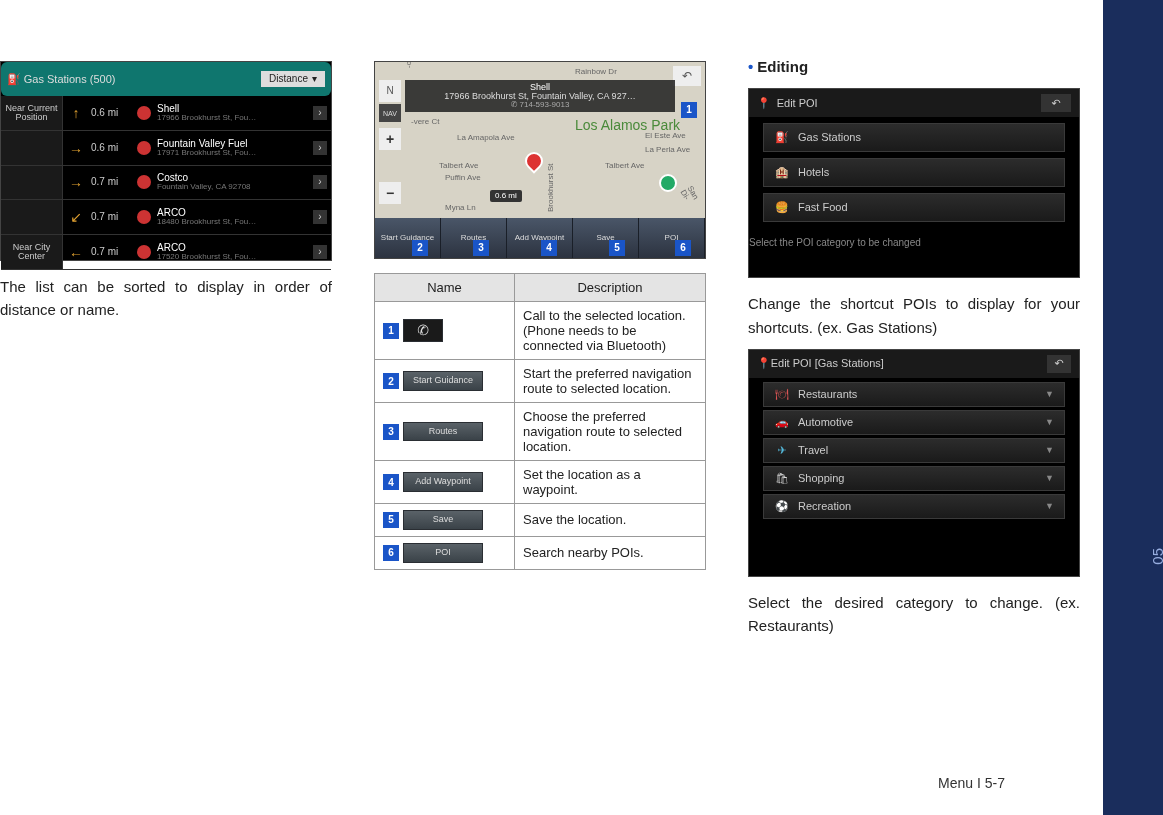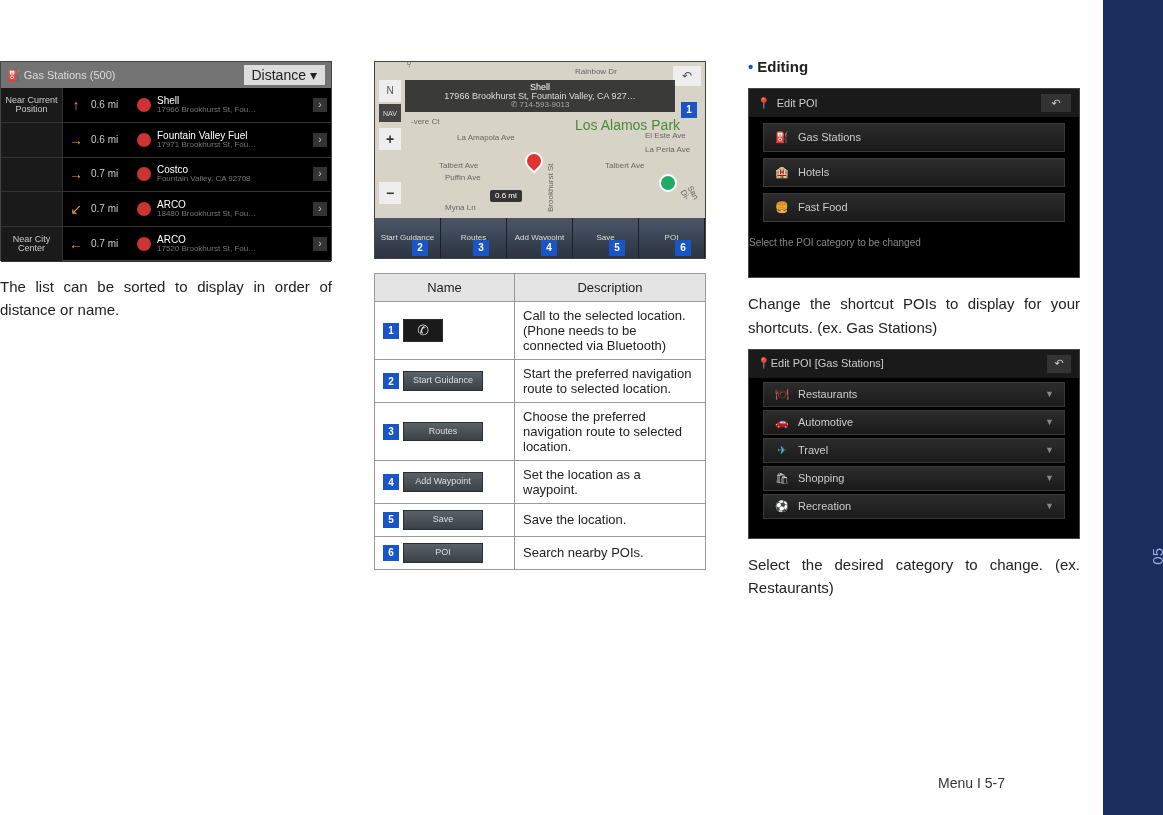--- a/index.html
+++ b/index.html
@@ -46,23 +46,23 @@
     gap: 42px;
   }
   .col { width: 333px; }
   .col1 p, .col3 p { font-size: 15px; line-height: 1.55; margin-bottom: 10px; text-align: justify; }
   .col3 .bullet { color:#1a55c8; font-weight:bold; margin-right:4px;}
   .col3 .heading-bold { font-weight:bold; }
 
   
   .shot { background:#000; color:#ccc; border:1px solid #444; margin:6px 0 14px 0; font-size:10px; line-height:1; }
   .shot1 { height:200px; position:relative; }
-  .shot1 .topbar { background:#737373; height:26px; display:flex; align-items:center; padding:0 6px; justify-content:space-between;}
+  .shot1 .topbar { background:#0f766e; height:34px; display:flex; align-items:center; padding:0 6px; justify-content:space-between;border-radius:6px;}
   .shot1 .topbar .title { color:#ddd; font-size:11px;}
-  .shot1 .topbar .sort { background:#ddd; color:#222; padding:3px 8px; font-size:14px; display:flex; align-items:center; gap:4px;}
+  .shot1 .topbar .sort { background:#ddd; color:#222; padding:3px 8px; font-size:10px; display:flex; align-items:center; gap:4px;}
   .shot1 .body { display:flex; height:174px; }
   .shot1 .leftcol { width:62px; display:flex; flex-direction:column; border-right:1px solid #333;}
   .shot1 .leftcol .lbtn { flex:1; background:#1a1a1a; display:flex; align-items:center; justify-content:center; text-align:center; font-size:9px; padding:2px; border-bottom:1px solid #333;}
   .shot1 .rows { flex:1; display:flex; flex-direction:column;}
   .shot1 .row { flex:1; display:flex; align-items:center; border-bottom:1px solid #333; padding:0 4px; gap:6px;}
   .shot1 .row .arrw { width:18px; color:#e0a030; font-size:14px; text-align:center;}
   .shot1 .row .dist { width:40px; font-size:10px; color:#ccc;}
   .shot1 .row .logo { width:14px; height:14px; border-radius:50%; background:#c33;}
   .shot1 .row .info { flex:1; overflow:hidden;}
   .shot1 .row .info .nm { color:#fff; font-size:10px;}
@@ -100,21 +100,21 @@
   .shot3 { height:190px; position:relative;}
   .shot3 .topbar { background:#1a1a1a; height:28px; display:flex; align-items:center; padding:0 8px; justify-content:space-between; font-size:11px;}
   .shot3 .topbar .pinico { margin-right:6px;}
   .shot3 .topbar .bk { width:30px; height:18px; background:#333; display:flex; align-items:center; justify-content:center;}
   .shot3 .list { padding:6px 14px 0 14px;}
   .shot3 .item { background:linear-gradient(#2c2c2c,#1a1a1a); border:1px solid #3a3a3a; padding:8px 10px; margin-bottom:6px; display:flex; align-items:center; gap:8px; font-size:11px;}
   .shot3 .item .ico { width:16px; text-align:center;}
   .shot3 .msg { color:#888; font-size:10px; margin-top:16px;}
 
   
-  .shot4 { height:190px; position:relative;}
+  .shot4 { height:228px; position:relative;}
   .shot4 .topbar { background:#1a1a1a; height:28px; display:flex; align-items:center; padding:0 8px; justify-content:space-between; font-size:11px;}
   .shot4 .topbar .bk { width:24px; height:18px; background:#333; display:flex; align-items:center; justify-content:center;}
   .shot4 .list { padding:4px 14px 0 14px;}
   .shot4 .item { background:linear-gradient(#2c2c2c,#1a1a1a); border:1px solid #3a3a3a; padding:6px 10px; margin-bottom:3px; display:flex; align-items:center; gap:8px; font-size:11px; justify-content:space-between;}
   .shot4 .item .left { display:flex; align-items:center; gap:8px;}
   .shot4 .item .ico { width:16px; text-align:center; font-size:11px;}
   .shot4 .item .chev { color:#888; font-size:9px;}
   .ico-red { color:#d55;}
   .ico-blue { color:#5bd;}
   .ico-white { color:#ddd;}

